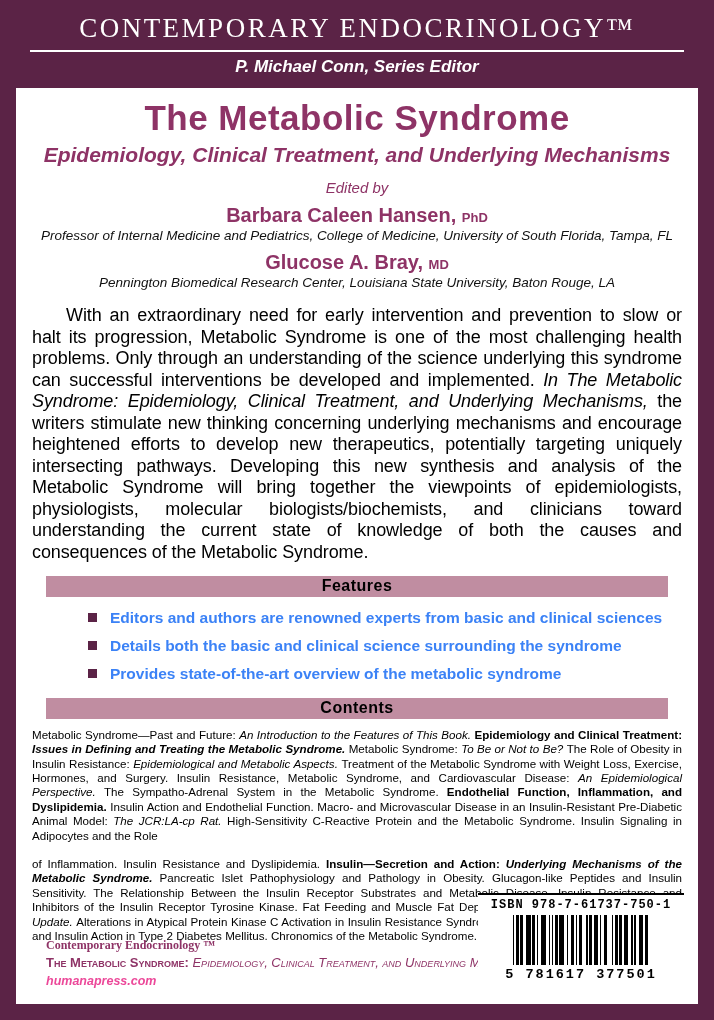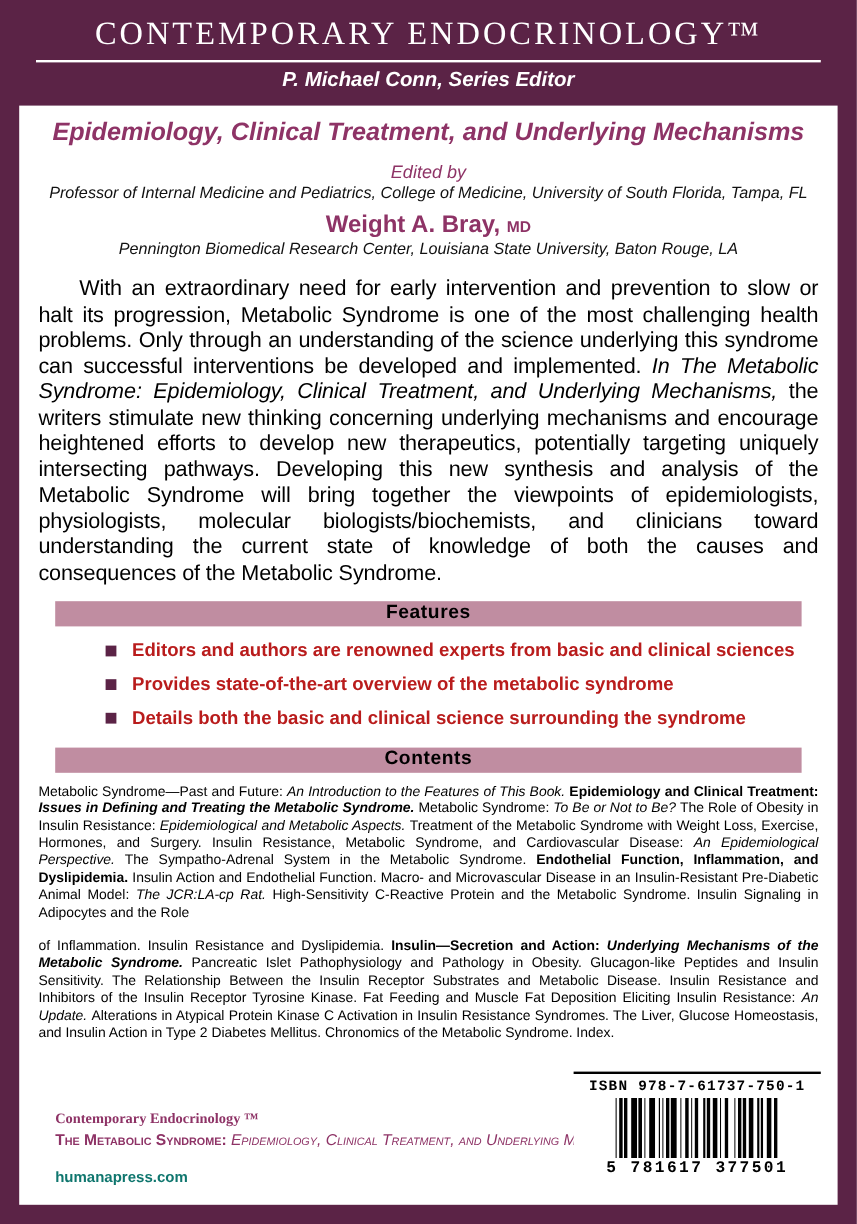--- a/index.html
+++ b/index.html
@@ -48,35 +48,35 @@
 
   .band{
     margin:13px 14px 0;background:#c08da1;color:#000000;
     font-weight:bold;font-size:16px;text-align:center;
     padding:1px 0 2px;letter-spacing:0.5px;
   }
 
   .features-list{margin:11px 10px 0 56px;}
   .feature{
     display:flex;gap:13px;margin-bottom:7px;
-    color:#b91c1c;font-weight:bold;font-size:15.5px;line-height:1.35;
+    color:#3b82f6;font-weight:bold;font-size:15.5px;line-height:1.35;
   }
   .sq{width:9px;height:9px;background:#5b2346;margin-top:5px;flex:none;}
 
   .contents-cols{display:flex;gap:14px;margin-top:9px;flex-direction:column;}
   .contents-col{
     flex:1;font-size:11.6px;line-height:14.4px;
     text-align:justify;color:#000000;
   }
 
   
   .imprint{position:absolute;left:30px;bottom:16px;}
   .imprint-series{color:#8e3366;font-weight:bold;font-size:12px;font-family:Liberation Serif, serif;}
   .imprint-book{color:#8e3366;font-size:13px;font-variant:small-caps;margin-top:2px;}
-  .website{color:#0f766e;font-weight:bold;font-size:12.5px;margin-top:17px;}
+  .website{color:#ec4899;font-weight:bold;font-size:12.5px;margin-top:4px;font-style:italic;}
 
   .barcode-box{
     position:absolute;right:14px;bottom:20px;width:206px;
     background:#ffffff;text-align:center;
   }
   .barcode-rule{border-top:2px solid #000;margin-bottom:3px;}
   .isbn-label{
     font-family:"Liberation Mono",monospace;
     font-size:12px;font-weight:bold;letter-spacing:1px;color:#000;
   }
@@ -97,48 +97,53 @@
 <div class="page">
 
   <div class="masthead">
     <div class="series-title">CONTEMPORARY ENDOCRINOLOGY™</div>
     <div class="masthead-rule"></div>
     <div class="series-editor">P. Michael Conn, Series Editor</div>
   </div>
 
   <div class="panel">
 
+    <div class="book-title">The Metabolic Syndrome</div>
     <div class="book-subtitle">Epidemiology, Clinical Treatment, and Underlying Mechanisms</div>
 
     <div class="edited-by">Edited by</div>
 
+    <div class="editor-name">
+      <span>Barbara Caleen Hansen,</span>
+      <span class="editor-degree">PhD</span>
+    </div>
     <div class="editor-affil">Professor of Internal Medicine and Pediatrics, College of Medicine, University of South Florida, Tampa, FL</div>
 
     <div class="editor-name">
-      <span>Weight A. Bray,</span>
+      <span>Glucose A. Bray,</span>
       <span class="editor-degree">MD</span>
     </div>
     <div class="editor-affil">Pennington Biomedical Research Center, Louisiana State University, Baton Rouge, LA</div>
 
     <div class="description"><span>With an extraordinary need for early intervention and prevention to slow or halt its progression, Metabolic Syndrome is one of the most challenging health problems. Only through an understanding of the science underlying this syndrome can successful interventions be developed and implemented. </span><span style="font-style: italic;">In The Metabolic Syndrome: Epidemiology, Clinical Treatment, and Underlying Mechanisms,</span><span> the writers stimulate new thinking concerning underlying mechanisms and encourage heightened efforts to develop new therapeutics, potentially targeting uniquely intersecting pathways. Developing this new synthesis and analysis of the Metabolic Syndrome will bring together the viewpoints of epidemiologists, physiologists, molecular biologists/biochemists, and clinicians toward understanding the current state of knowledge of both the causes and consequences of the Metabolic Syndrome.</span></div>
 
     <div class="band">Features</div>
 
     <div class="features-list">
       <div class="feature">
         <span class="sq"></span>
         <span>Editors and authors are renowned experts from basic and clinical sciences</span>
       </div>
       <div class="feature">
         <span class="sq"></span>
-        <span>Provides state-of-the-art overview of the metabolic syndrome</span>
+        <span>Details both the basic and clinical science surrounding the syndrome</span>
       </div>
       <div class="feature">
         <span class="sq"></span>
-        <span>Details both the basic and clinical science surrounding the syndrome</span>
+        <span>Provides state-of-the-art overview of the metabolic syndrome</span>
       </div>
     </div>
 
     <div class="band">Contents</div>
 
     <div class="contents-cols">
       <div class="contents-col"><span>Metabolic Syndrome—Past and Future: </span><span style="font-style: italic;">An Introduction to the Features of This Book. </span><span style="font-weight: bold;">Epidemiology and Clinical Treatment: </span><span style="font-weight: bold; font-style: italic;">Issues in Defining and Treating the Metabolic Syndrome. </span><span>Metabolic Syndrome: </span><span style="font-style: italic;">To Be or Not to Be? </span><span>The Role of Obesity in Insulin Resistance: </span><span style="font-style: italic;">Epidemiological and Metabolic Aspects. </span><span>Treatment of the Metabolic Syndrome with Weight Loss, Exercise, Hormones, and Surgery. Insulin Resistance, Metabolic Syndrome, and Cardiovascular Disease: </span><span style="font-style: italic;">An Epidemiological Perspective. </span><span>The Sympatho-Adrenal System in the Metabolic Syndrome. </span><span style="font-weight: bold;">Endothelial Function, Inflammation, and Dyslipidemia. </span><span>Insulin Action and Endothelial Function. Macro- and Microvascular Disease in an Insulin-Resistant Pre-Diabetic Animal Model: </span><span style="font-style: italic;">The JCR:LA-cp Rat. </span><span>High-Sensitivity C-Reactive Protein and the Metabolic Syndrome. Insulin Signaling in Adipocytes and the Role</span></div>
       <div class="contents-col"><span>of Inflammation. Insulin Resistance and Dyslipidemia. </span><span style="font-weight: bold;">Insulin—Secretion and Action: </span><span style="font-weight: bold; font-style: italic;">Underlying Mechanisms of the Metabolic Syndrome. </span><span>Pancreatic Islet Pathophysiology and Pathology in Obesity. Glucagon-like Peptides and Insulin Sensitivity. The Relationship Between the Insulin Receptor Substrates and Metabolic Disease. Insulin Resistance and Inhibitors of the Insulin Receptor Tyrosine Kinase. Fat Feeding and Muscle Fat Deposition Eliciting Insulin Resistance: </span><span style="font-style: italic;">An Update. </span><span>Alterations in Atypical Protein Kinase C Activation in Insulin Resistance Syndromes. The Liver, Glucose Homeostasis, and Insulin Action in Type 2 Diabetes Mellitus. Chronomics of the Metabolic Syndrome. Index.</span></div>
     </div>
 

